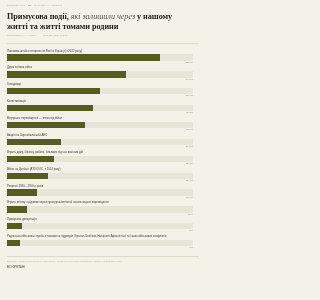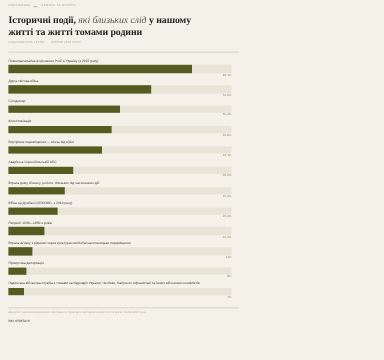--- a/index.html
+++ b/index.html
@@ -136,22 +136,22 @@
 
 <div class="page">
 
   <div class="eyebrow">
     <span>ОПИТУВАННЯ</span>
     <span class="sep"></span>
     <span>ПАМ'ЯТЬ ТА ІСТОРІЯ</span>
   </div>
 
   <h1 class="title">
-    <span>Історичні події,</span>
-    <span class="em">які близьких слід</span>
+    <span>Примусова події,</span>
+    <span class="em">які залишили через</span>
     <span>у нашому житті та житті томами родини</span>
   </h1>
 
   <div class="byline">
     <span>СОЦІОЛОГІЧНА ГРУПА</span>
     <span class="dot">·</span>
     <span>ЛЮТИЙ 2024 РОКУ</span>
   </div>
 
   <div class="rule"></div>

